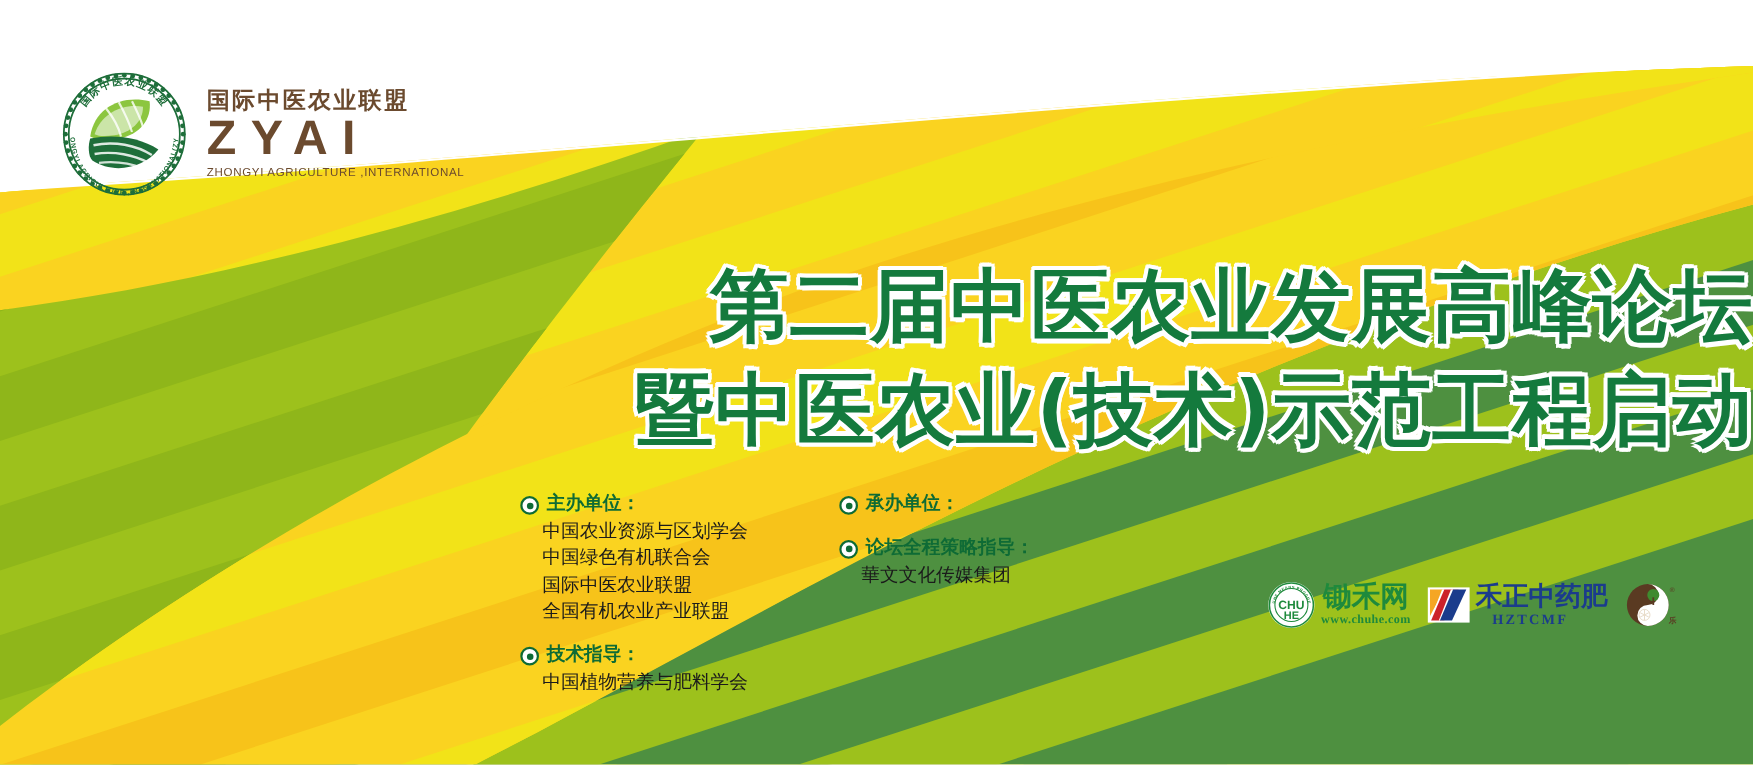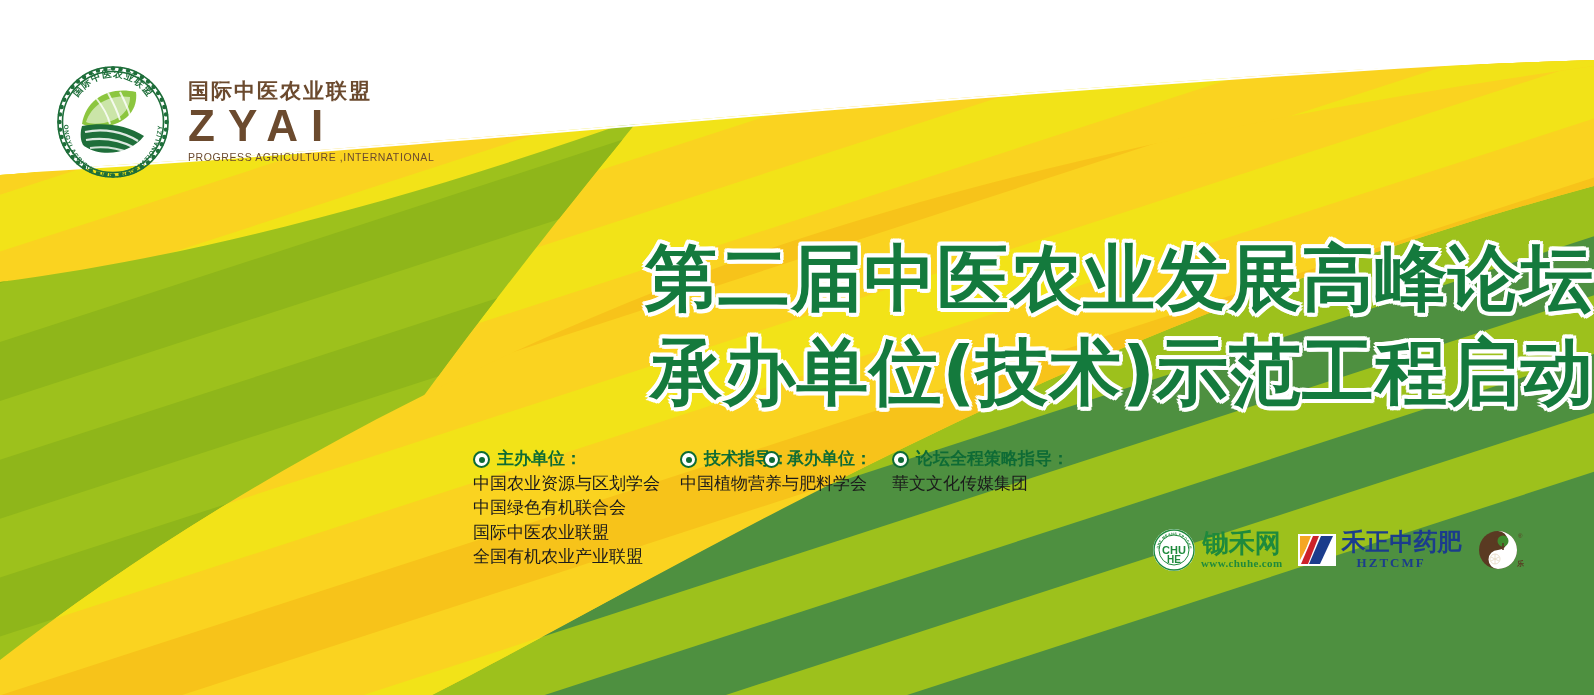--- a/index.html
+++ b/index.html
@@ -61,21 +61,21 @@
       -3.6px 0 0 #ffffff,   3.6px 0 0 #ffffff,
       -2px -4px 0 #ffffff,  2px 4px 0 #ffffff;
   }
   .title-line.l2{font-size:72px;}
 
   
   .info{
     position:absolute;left:473px;top:447px;
     display:flex;gap:32px;z-index:5;
   }
-  .info-col{display:flex;gap:20px;}
+  .info-col{display:flex;flex-direction:column;}
   .info-col.c1{width:258px;}
   .info-col.c2{width:300px;}
   .group{margin-bottom:16px;}
   .group:last-child{margin-bottom:0;}
   .ghead{
     display:flex;align-items:flex-start;gap:7px;
     margin-bottom:1px;
   }
   .bullet{
     width:13px;height:13px;border-radius:50%;
@@ -86,21 +86,21 @@
   .bullet::after{
     content:"";position:absolute;left:50%;top:50%;
     width:6px;height:6px;border-radius:50%;
     background:#0E6B35;transform:translate(-50%,-50%);
   }
   .ghead-text{
     font-family:"DejaVu Sans","Liberation Sans",sans-serif;
     font-weight:bold;font-size:17px;color:#0E6B35;
     line-height:1.35;white-space:nowrap;
   }
-  .gitems{}
+  .gitems{margin-left:20px;}
   .gitem{
     font-family:"DejaVu Sans","Liberation Sans",sans-serif;
     font-size:17px;color:#1b1b1b;line-height:1.43;
     white-space:nowrap;
   }
 
   
   .sponsors{
     position:absolute;left:1152px;top:528px;
     display:flex;align-items:center;gap:14px;z-index:5;
@@ -402,27 +402,27 @@
       <text font-family="DejaVu Sans, sans-serif" font-size="9.5" font-weight="bold" fill="#1E6E3A" letter-spacing="1.2">
         <textPath href="#arcTop" startOffset="50%" text-anchor="middle">国际中医农业联盟</textPath>
       </text>
       <text font-family="Liberation Sans, sans-serif" font-size="6.2" font-weight="bold" fill="#1E6E3A" letter-spacing="0.8">
         <textPath href="#arcBot" startOffset="50%" text-anchor="middle">ZHONGYI AGRICULTURE ,INTERNATIONAL(ZYAI)</textPath>
       </text>
     </svg>
     <div class="logo-words">
       <div class="logo-cn">国际中医农业联盟</div>
       <div class="logo-zyai">ZYAI</div>
-      <div class="logo-en">PROGRESS  AGRICULTURE  ,INTERNATIONAL</div>
+      <div class="logo-en">ZHONGYI  AGRICULTURE  ,INTERNATIONAL</div>
     </div>
   </div>
 
   <div class="title-wrap">
     <div class="title-line l1">第二届中医农业发展高峰论坛</div>
-    <div class="title-line l2">承办单位(技术)示范工程启动</div>
+    <div class="title-line l2">暨中医农业(技术)示范工程启动</div>
   </div>
 
   <div class="info">
 
     <div class="info-col c1">
       <div class="group">
         <div class="ghead">
           <span class="bullet"></span>
           <span class="ghead-text">主办单位：</span>
         </div>

